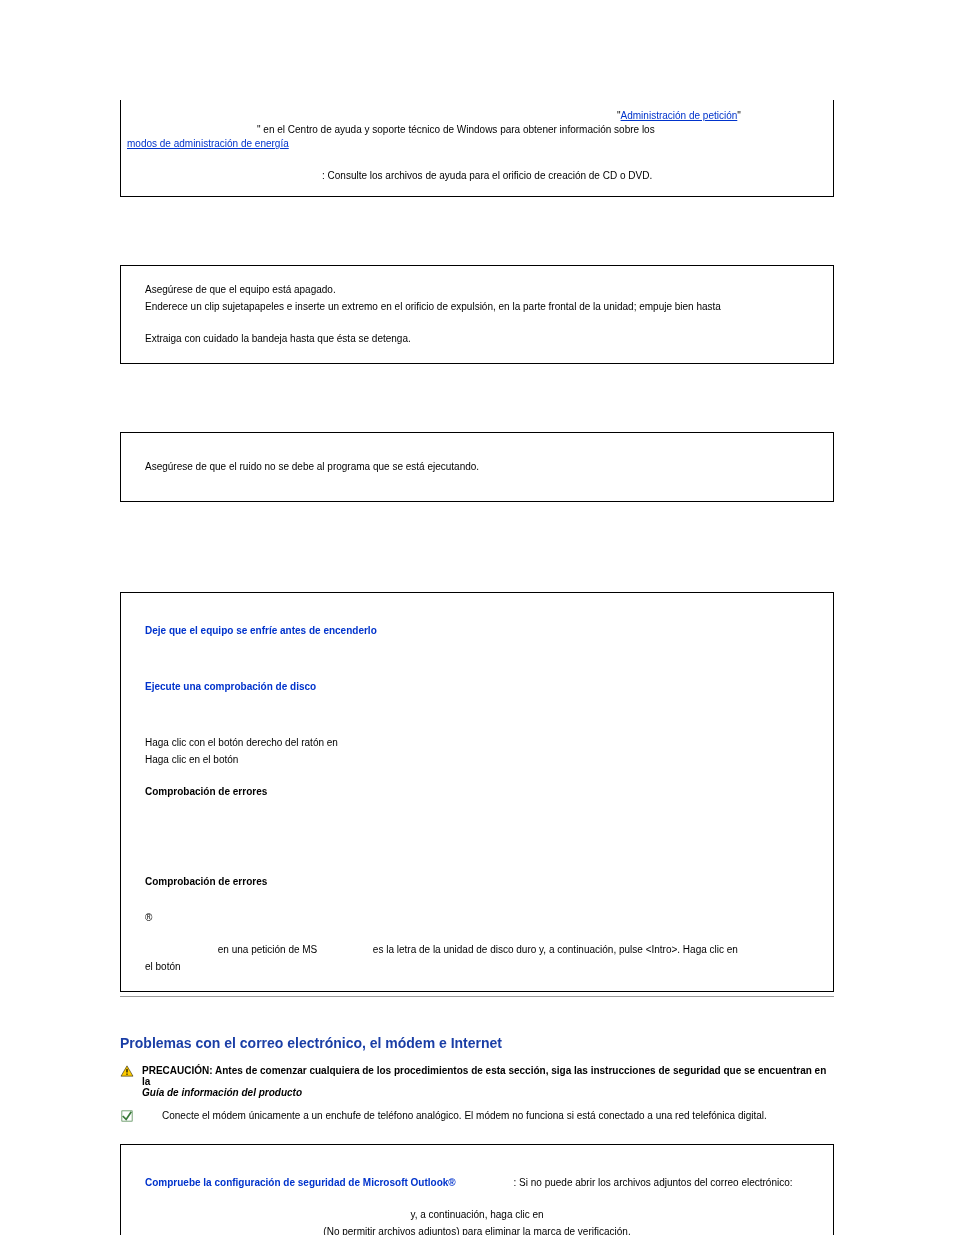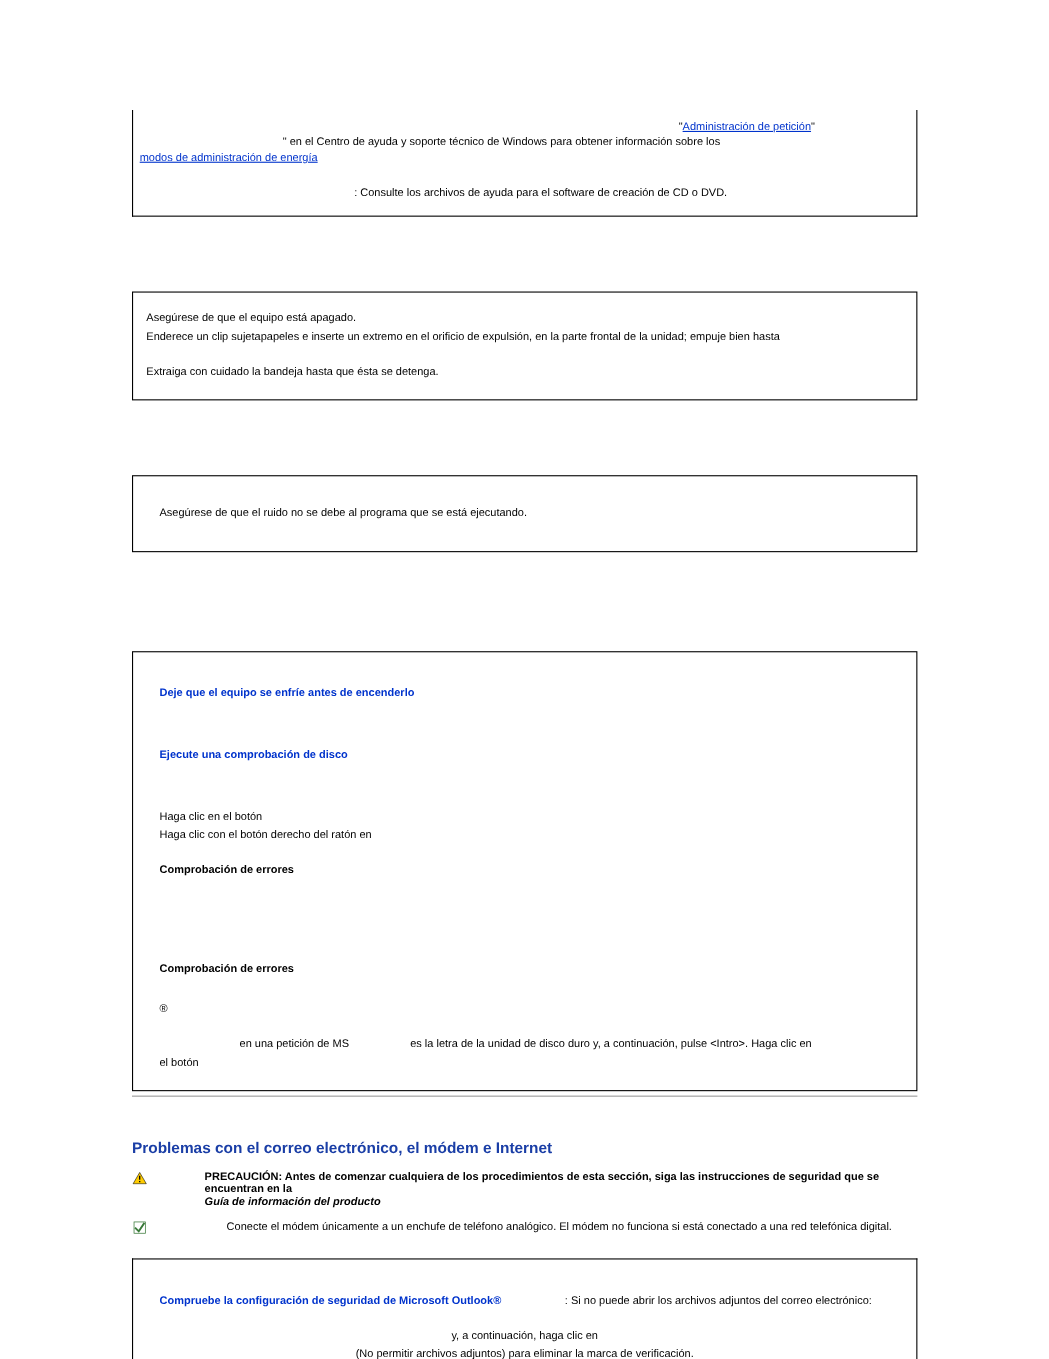--- a/index.html
+++ b/index.html
@@ -32,21 +32,20 @@
     display: inline-block;
     width: 14px;
     height: 12px;
     vertical-align: top;
     margin-right: 4px;
   }
   .notice-row {
     margin: 0 120px 6px 120px;
     display: flex;
     align-items: flex-start;
-    gap: 44px;
   }
   .notice-row .icon-col {
     flex: 0 0 22px;
   }
   .notice-row .text-col {
     flex: 1;
   }
   h2.section {
     font-family: Verdana, Arial, sans-serif;
     font-size: 14px;
@@ -88,49 +87,49 @@
 <div class="page">
 
   <div class="top-box-continued">
     <div class="para" style="text-align:left;">
       <span style="visibility:hidden">xxxxxxxxxxxxxxxxxxxxxxxxxxxxxxxxxxxxxxxxxxxxxxxxxxxxxxxxxxxxxxxxxxxxxxxxxxxxxxxxxxxxxxxxxxxxxxxxxx</span>"<a class="link" href="#">Administración de petición</a>"<br>
       <span style="visibility:hidden">xxxxxxxxxxxxxxxxxxxxxxxxxx</span><span>" en el Centro de ayuda y soporte técnico de Windows para obtener información sobre los </span><a class="link" href="#" style="visibility:hidden">modos de</a><br>
       <a class="link" href="#">modos de administración de energía</a>
     </div>
     <div class="spacer"></div>
     <div class="para">
-      <span style="visibility:hidden">xxxxxxxxxxxxxxxxxxxxxxxxxxxxxxxxxxxxxxx</span><span>: Consulte los archivos de ayuda para el software de creación de CD o DVD.</span>
+      <span style="visibility:hidden">xxxxxxxxxxxxxxxxxxxxxxxxxxxxxxxxxxxxxxx</span><span>: Consulte los archivos de ayuda para el orificio de creación de CD o DVD.</span>
     </div>
   </div>
 
   <div class="gap"></div>
 
-  <div class="box-full" style="padding:14px 12px;">
+  <div class="box-full" style="padding:14px 24px;">
     <div class="para indent1">Asegúrese de que el equipo está apagado.</div>
     <div class="para indent1">Enderece un clip sujetapapeles e inserte un extremo en el orificio de expulsión, en la parte frontal de la unidad; empuje bien hasta</div>
     <div class="spacer"></div>
     <div class="para indent1">Extraiga con cuidado la bandeja hasta que ésta se detenga.</div>
   </div>
 
   <div class="gap"></div>
 
   <div class="box-full" style="padding:24px 24px;">
     <div class="para indent1">Asegúrese de que el ruido no se debe al programa que se está ejecutando.</div>
   </div>
 
   <div class="gap" style="height:70px;"></div>
 
   <div class="box-hd">
     <div class="spacer"></div>
     <div class="para"><span class="blue-bold">Deje que el equipo se enfríe antes de encenderlo</span></div>
     <div style="height:36px;"></div>
     <div class="para"><span class="blue-bold">Ejecute una comprobación de disco</span></div>
     <div style="height:36px;"></div>
+    <div class="para indent1">Haga clic con el botón derecho del ratón en</div>
     <div class="para indent1">Haga clic en el botón</div>
-    <div class="para indent1">Haga clic con el botón derecho del ratón en</div>
     <div class="spacer"></div>
     <div class="para indent2"><span class="bold">Comprobación de errores</span></div>
     <div style="height:70px;"></div>
     <div class="para indent2"><span class="bold">Comprobación de errores</span></div>
     <div style="height:16px;"></div>
     <div class="para indent1">®</div>
     <div class="spacer"></div>
     <div class="para">
       <span style="visibility:hidden">xxxxxxxxxxxxxx</span><span> en una petición de MS</span>
       <span style="visibility:hidden">xxxxxxxxxx</span><span> es la letra de la unidad de disco duro y, a continuación, pulse &lt;Intro&gt;. Haga clic en</span>

